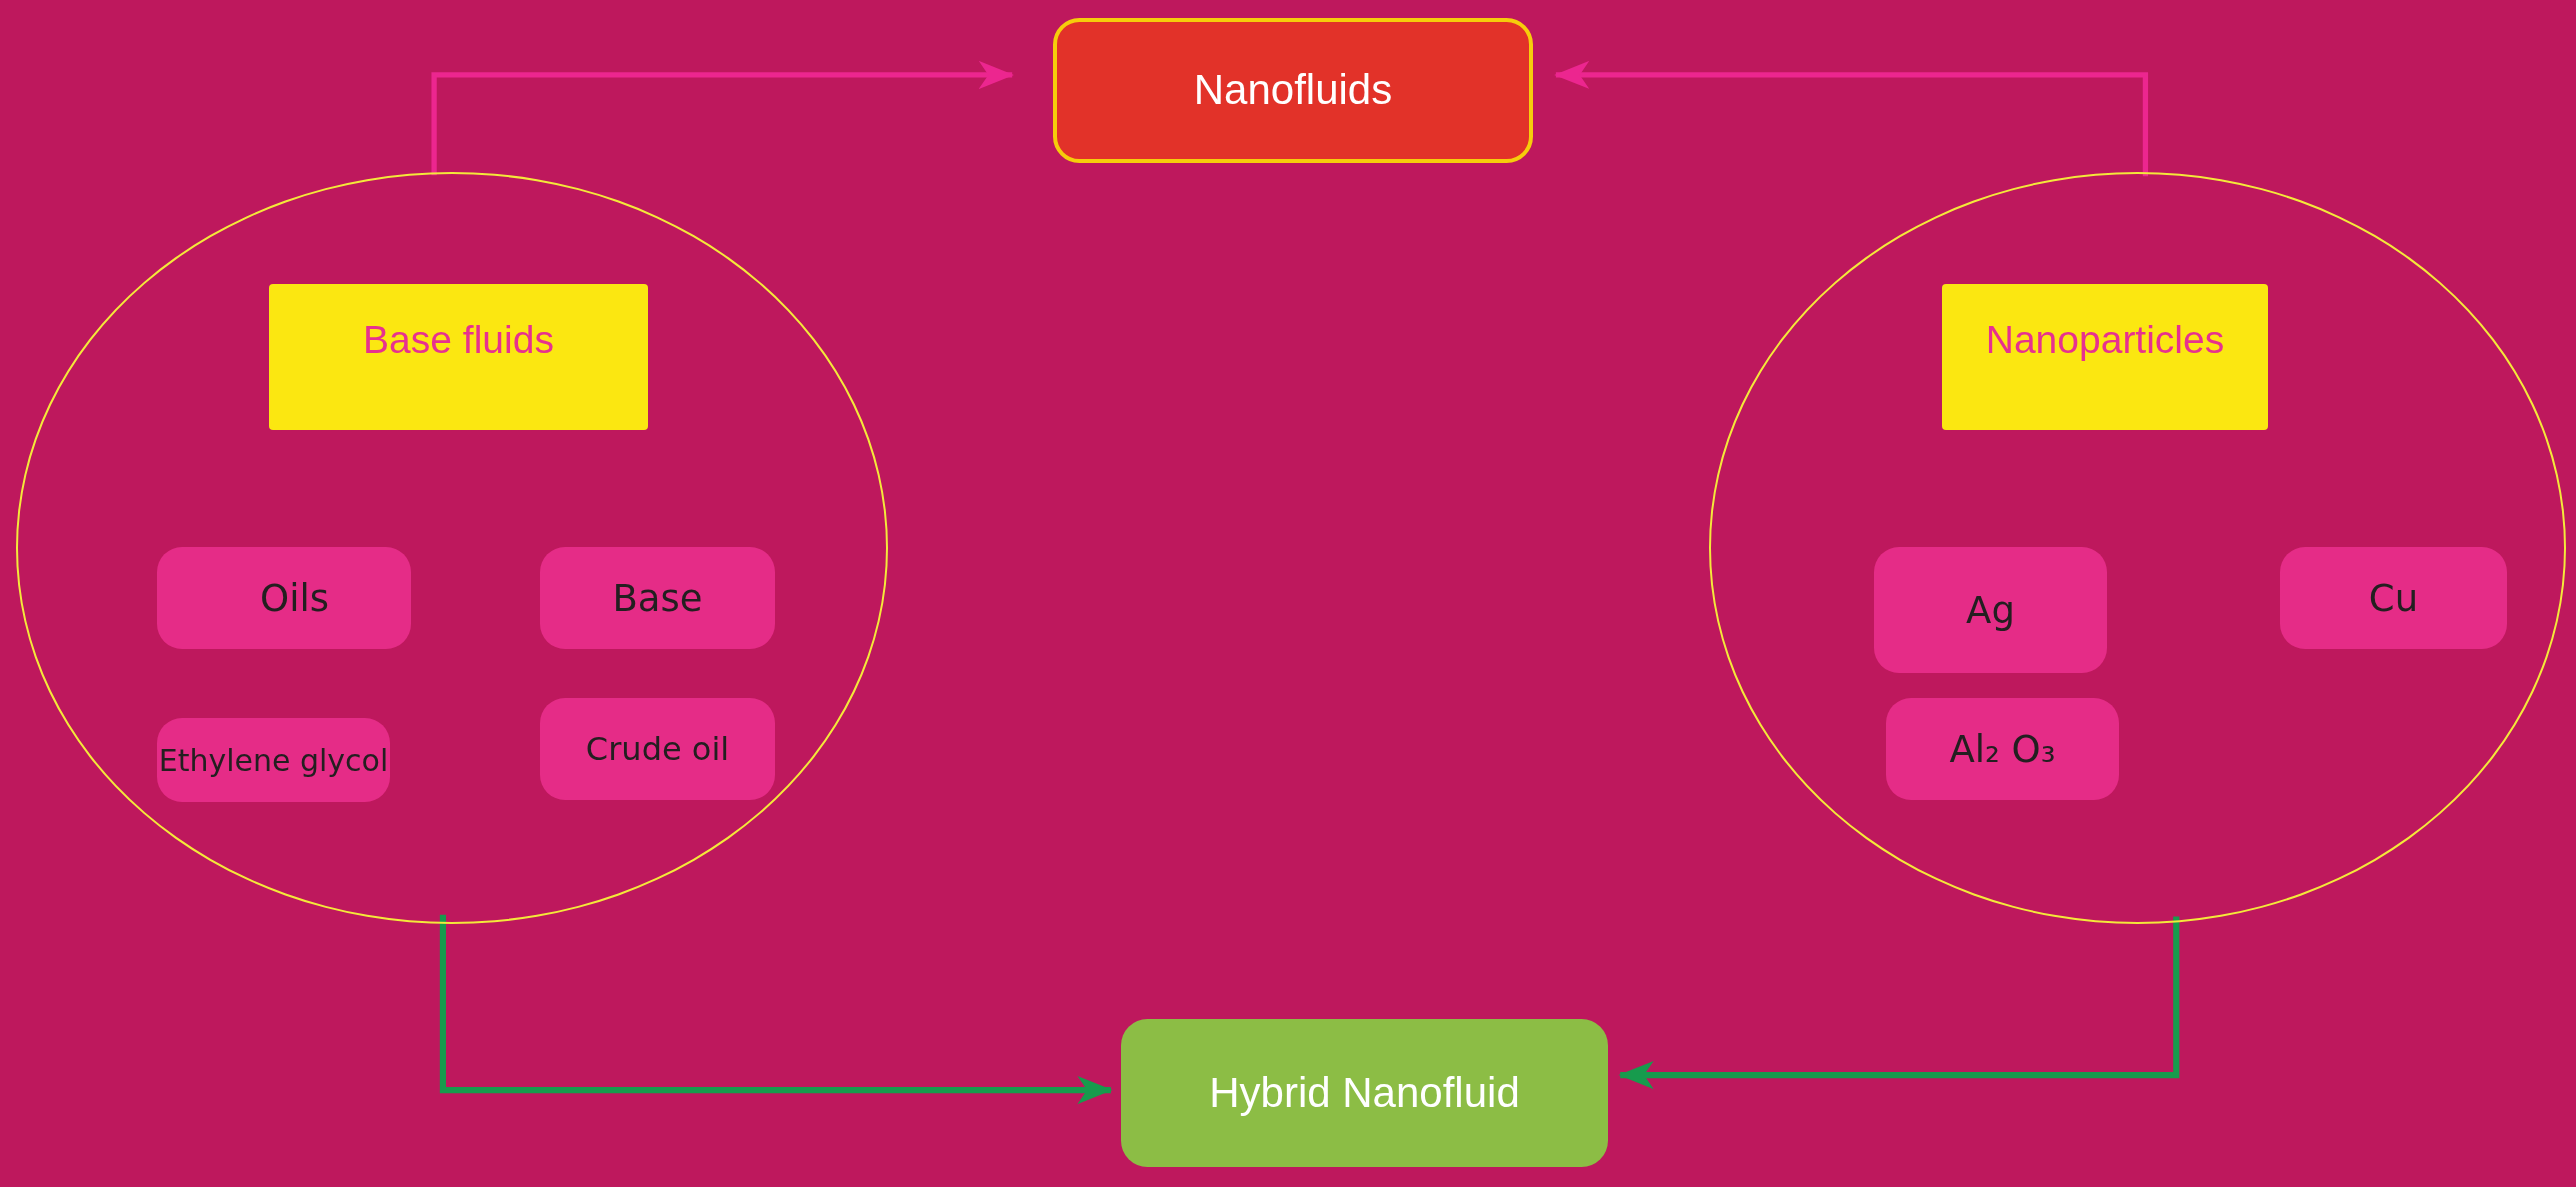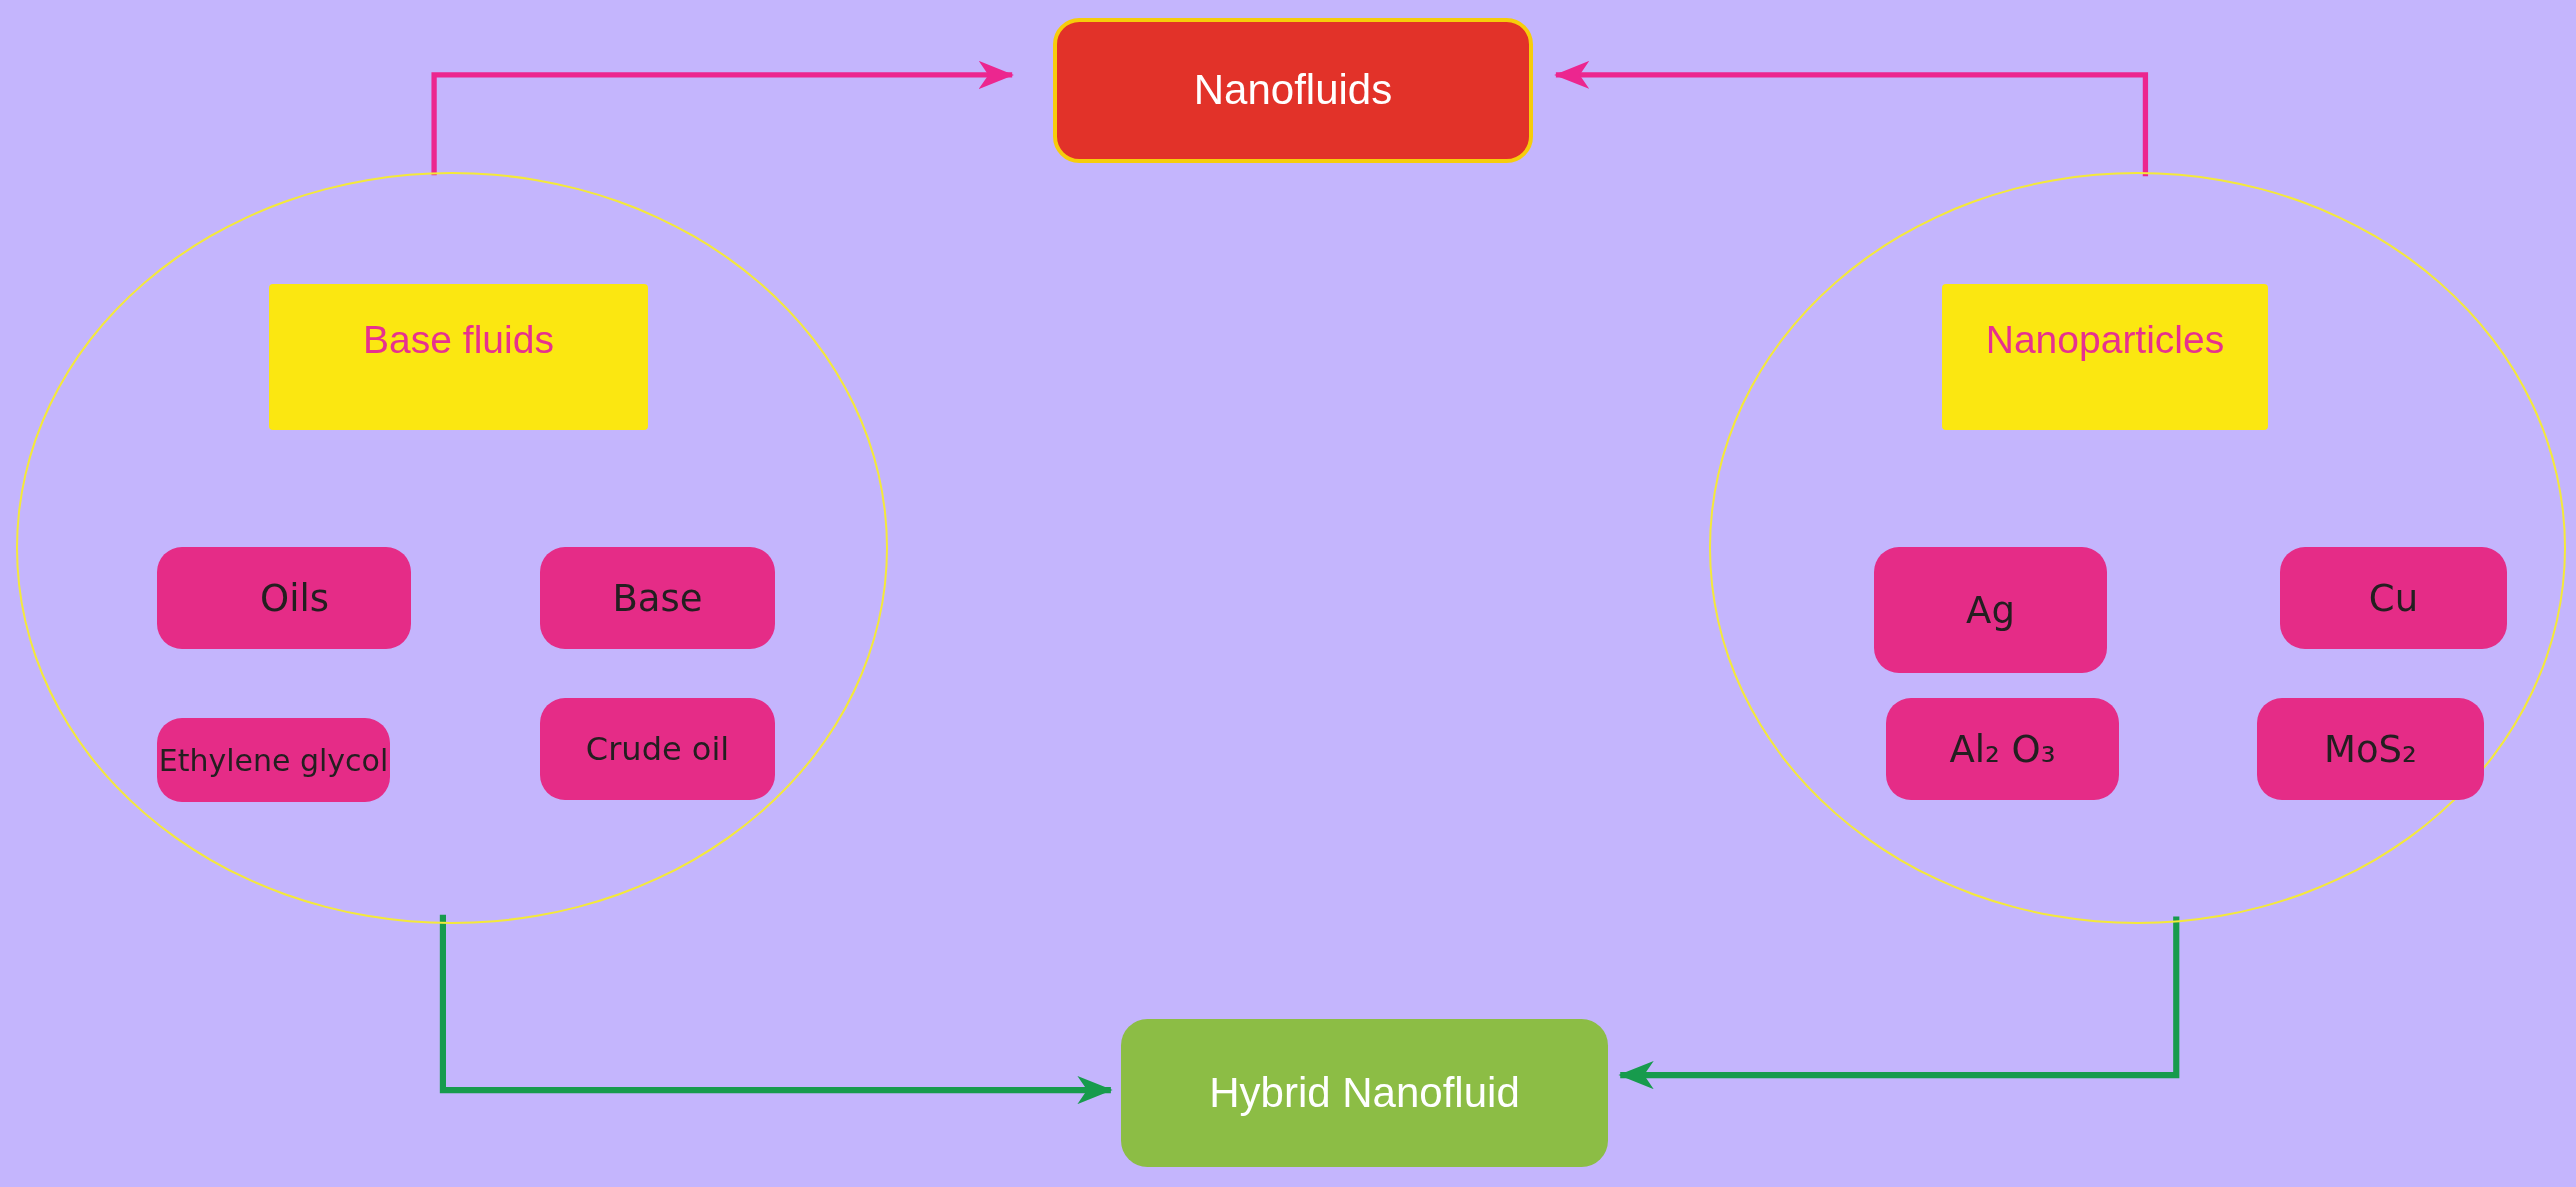--- a/index.html
+++ b/index.html
@@ -5,21 +5,21 @@
   html, body {
     margin: 0;
     padding: 0;
     background: #ffffff;
     font-family: "Liberation Sans", sans-serif;
   }
   #canvas {
     position: relative;
     width: 2576px;
     height: 1187px;
-    background: #c4b5fd;
+    background: #be185d;
     overflow: hidden;
   }
   #arrow-layer {
     position: absolute;
     left: 0; top: 0;
     width: 2576px;
     height: 1187px;
     pointer-events: none;
   }
   .ellipse {
@@ -146,22 +146,19 @@
 
   <div id="chip-ag" class="chip">
     <span class="label">Ag</span>
   </div>
   <div id="chip-cu" class="chip">
     <span class="label">Cu</span>
   </div>
   <div id="chip-al2o3" class="chip">
     <span class="label">Al₂ O₃</span>
   </div>
-  <div id="chip-mos2" class="chip">
-    <span class="label">MoS₂</span>
-  </div>
 
   <div id="node-hybrid" class="node">
     <span class="label">Hybrid Nanofluid</span>
   </div>
 
 </div>
 
 
 </body></html>

